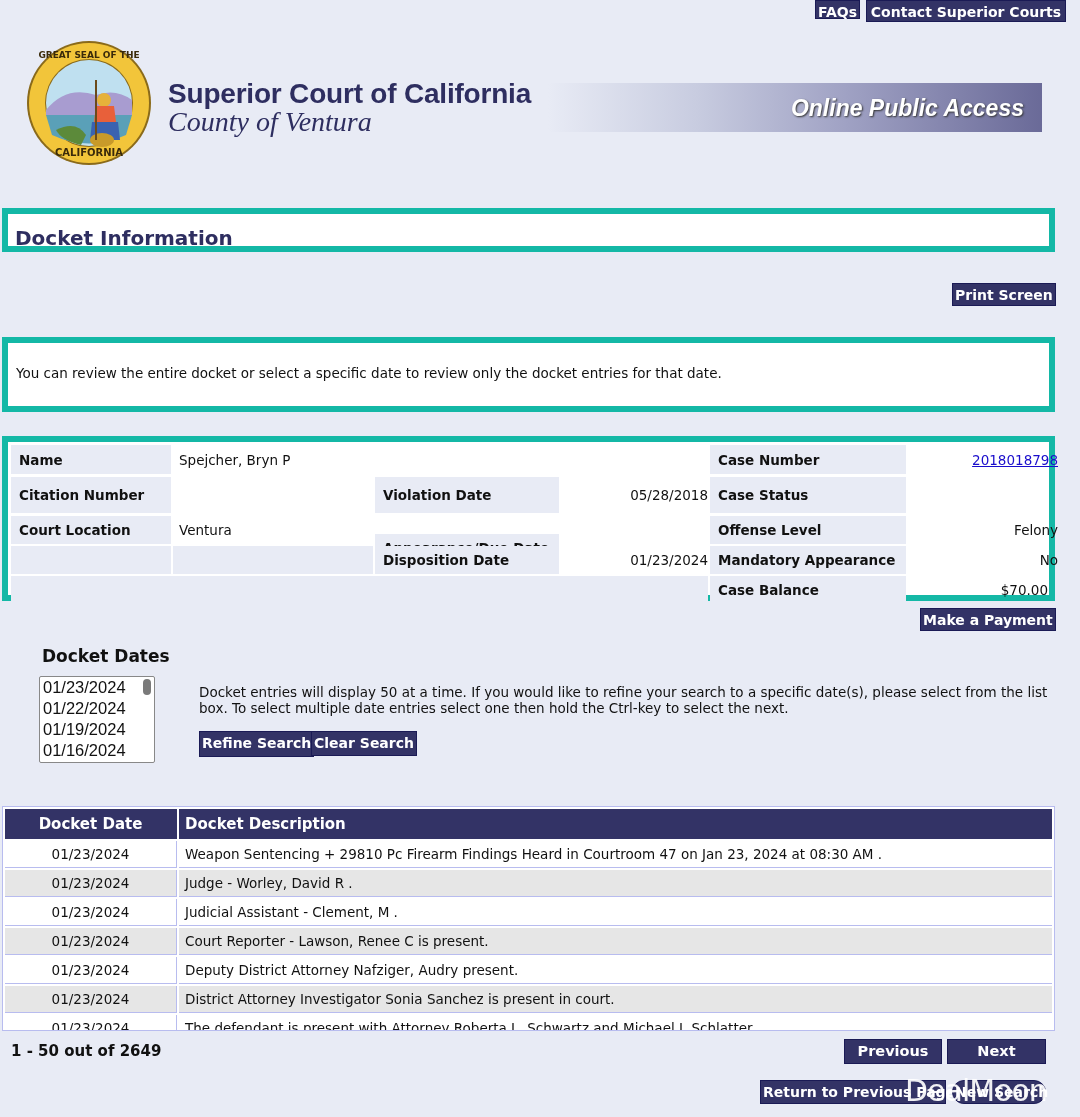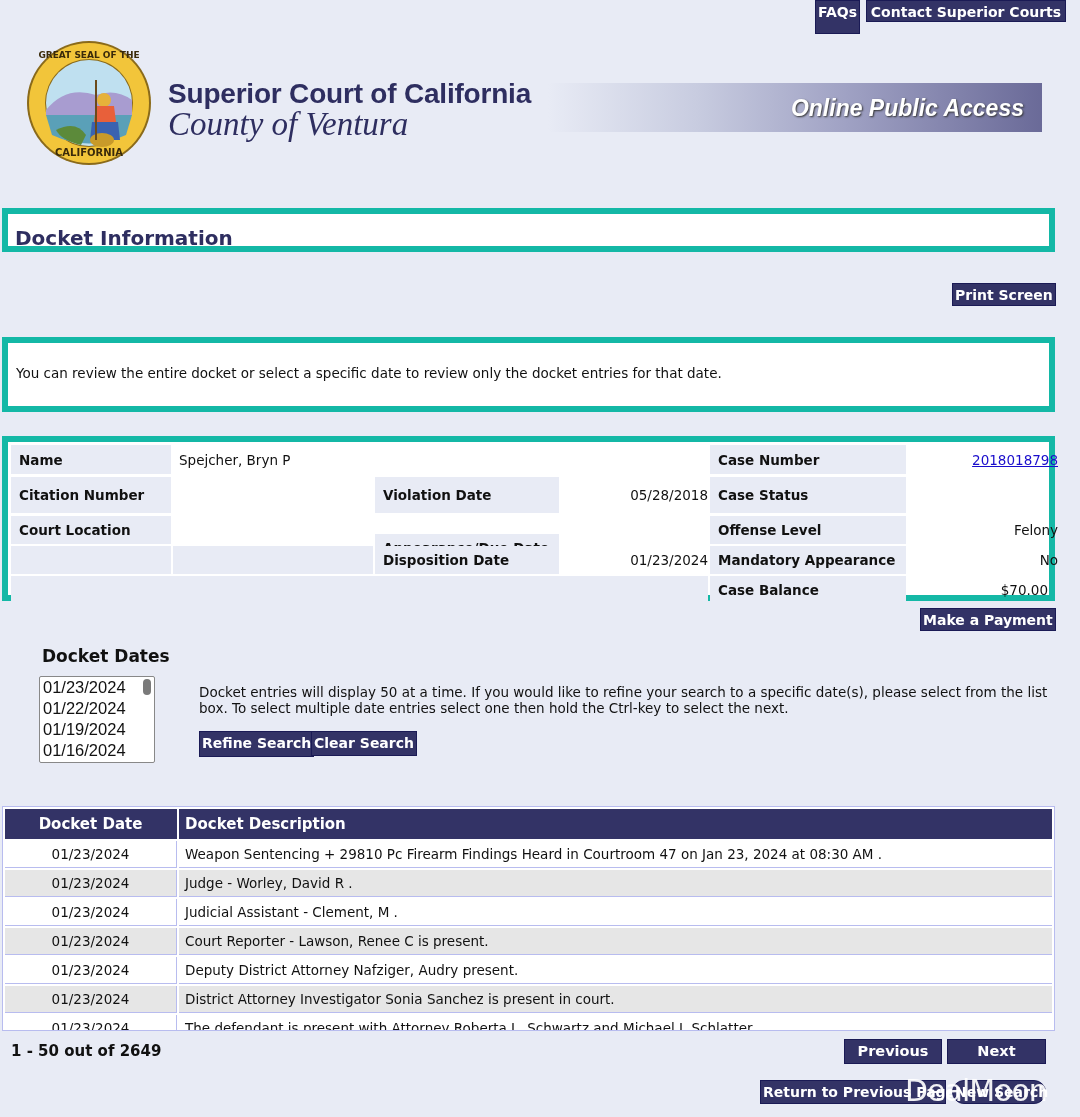--- a/index.html
+++ b/index.html
@@ -18,27 +18,27 @@
     font-size: 14px;
     border: 1px solid #1a1a55;
     padding: 2px 2px;
     line-height: 18px;
     white-space: nowrap;
     cursor: pointer;
     font-family: "DejaVu Sans", "Liberation Sans", sans-serif;
     position: absolute;
   }
   
-  #faq-btn { left: 815px; top: 0; height: 34px; padding: 2px 2px; }
+  #faq-btn { left: 815px; top: 0; height: 19px; padding: 2px 2px; }
   #contact-btn { left: 866px; top: 0; height: 22px; width: 200px; text-align:center; }
 
   
   .seal { position: absolute; left: 26px; top: 40px; width: 126px; height: 126px; }
   .court-title { position: absolute; left: 168px; top: 78px; font-family: "Liberation Sans", sans-serif; font-weight: bold; font-size: 28px; color: #2e2e60; letter-spacing: -0.2px; }
-  .court-county { position: absolute; left: 168px; top: 106px; font-family: "Liberation Serif", serif; font-style: italic; font-size: 33px; color: #2e2e60; }
+  .court-county { position: absolute; left: 168px; top: 106px; font-family: "Liberation Serif", serif; font-style: italic; font-size: 28px; color: #2e2e60; }
   .opa-bar {
     position: absolute; left: 548px; top: 83px; width: 494px; height: 49px;
     background: linear-gradient(to right, #e8ebf5 0%, #c8cce0 30%, #a0a2c4 60%, #6a6a98 100%);
   }
   .opa-text {
     position: absolute; right: 18px; top: 12px;
     font-family: "Liberation Sans", sans-serif; font-weight: bold; font-style: italic;
     font-size: 23px; color: #fff; text-shadow: 1px 1px 2px #333;
   }
 
@@ -139,20 +139,21 @@
     <span class="link">2018018798</span>
   </div>
 
   <div class="cell lbl" style="left:3px;top:35px;width:160px;height:36px;">Citation Number</div>
   <div class="cell val" style="left:165px;top:35px;width:200px;height:36px;"></div>
   <div class="cell lbl" style="left:367px;top:35px;width:184px;height:36px;">Violation Date</div>
   <div class="cell val ctr" style="left:553px;top:35px;width:147px;height:36px;">05/28/2018</div>
   <div class="cell lbl" style="left:702px;top:35px;width:196px;height:36px;">Case Status</div>
 
   <div class="cell lbl" style="left:3px;top:74px;width:160px;height:28px;">Court Location</div>
+  <div class="cell val" style="left:165px;top:74px;width:200px;height:28px;">Ventura</div>
   <div class="cell lbl" style="left:367px;top:92px;width:184px;height:28px;">Appearance/Due Date</div>
   <div class="cell val ctr" style="left:553px;top:74px;width:147px;height:28px;"></div>
   <div class="cell lbl" style="left:702px;top:74px;width:196px;height:28px;">Offense Level</div>
   <div class="cell val ctr" style="left:900px;top:74px;width:150px;height:28px;">Felony</div>
 
   <div class="cell grey" style="left:3px;top:104px;width:160px;height:28px;"></div>
   <div class="cell grey" style="left:165px;top:104px;width:200px;height:28px;"></div>
   <div class="cell lbl" style="left:367px;top:104px;width:184px;height:28px;">Disposition Date</div>
   <div class="cell val ctr" style="left:553px;top:104px;width:147px;height:28px;">01/23/2024</div>
   <div class="cell lbl" style="left:702px;top:104px;width:196px;height:28px;">Mandatory Appearance</div>

